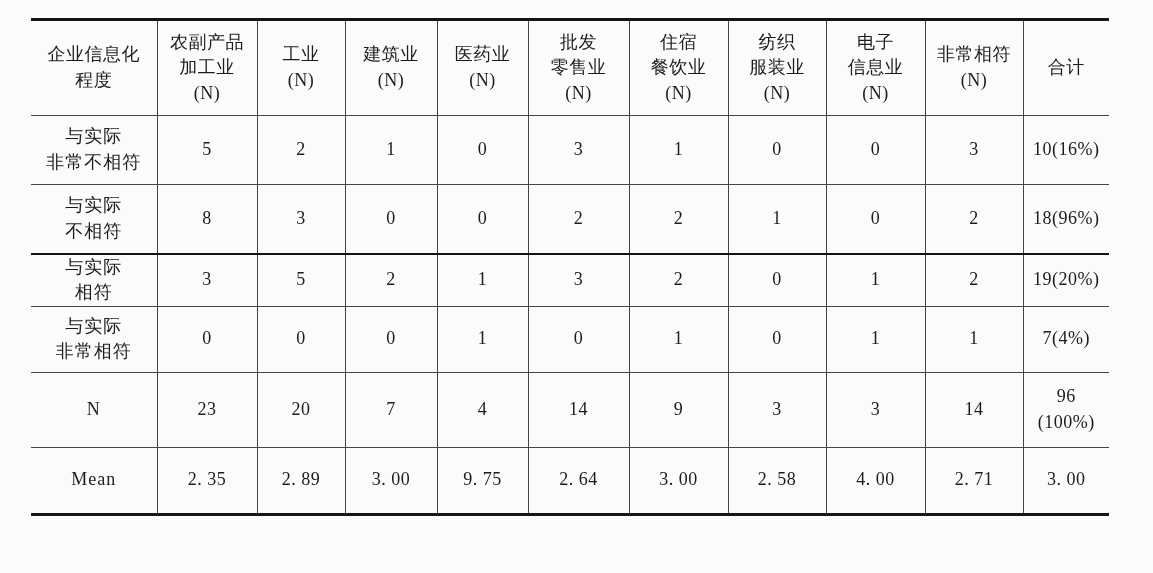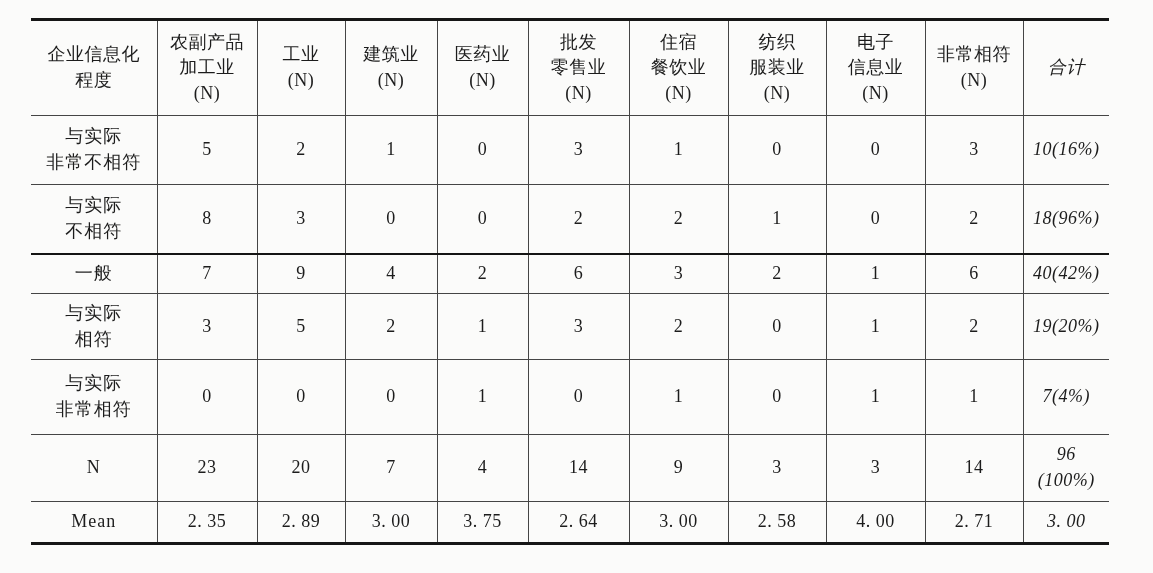--- a/index.html
+++ b/index.html
@@ -25,21 +25,21 @@
     vertical-align:middle;
     white-space:pre-line;
     font-weight:normal;
     font-size:18px;
     line-height:1.42;
     letter-spacing:0.5px;
     overflow:hidden;
   }
   
   .stat-table th:first-child,.stat-table td:first-child{border-left:none;}
-  .stat-table th:last-child,.stat-table td:last-child{border-right:none;font-style:italic;}
+  .stat-table th:last-child,.stat-table td:last-child{border-right:none;}
   .stat-table thead tr{height:96px;}
   .stat-table tbody tr:nth-child(1){height:69px;}
   .stat-table tbody tr:nth-child(2){height:69px;}
   .stat-table tbody tr:nth-child(3){height:40px;}
   .stat-table tbody tr:nth-child(4){height:66px;}
   .stat-table tbody tr:nth-child(5){height:75px;}
   .stat-table tbody tr:nth-child(6){height:67px;}
   .stat-table tbody tr:nth-child(7){height:42px;}
   
   .stat-table tbody tr:nth-child(2) td{border-bottom:2px solid #141414;}
@@ -116,33 +116,20 @@
           <td>0</td>
           <td>0</td>
           <td>2</td>
           <td>2</td>
           <td>1</td>
           <td>0</td>
           <td>2</td>
           <td>18(96%)</td>
         </tr>
         <tr>
-          <td class="row-label">一般</td>
-          <td>7</td>
-          <td>9</td>
-          <td>4</td>
-          <td>2</td>
-          <td>6</td>
-          <td>3</td>
-          <td>2</td>
-          <td>1</td>
-          <td>6</td>
-          <td>40(42%)</td>
-        </tr>
-        <tr>
           <td class="row-label">与实际
 相符</td>
           <td>3</td>
           <td>5</td>
           <td>2</td>
           <td>1</td>
           <td>3</td>
           <td>2</td>
           <td>0</td>
           <td>1</td>
@@ -175,21 +162,21 @@
           <td>3</td>
           <td>14</td>
           <td>96
 (100%)</td>
         </tr>
         <tr>
           <td class="row-label">Mean</td>
           <td>2. 35</td>
           <td>2. 89</td>
           <td>3. 00</td>
-          <td>3. 75</td>
+          <td>9. 75</td>
           <td>2. 64</td>
           <td>3. 00</td>
           <td>2. 58</td>
           <td>4. 00</td>
           <td>2. 71</td>
           <td>3. 00</td>
         </tr>
       </tbody>
   </table>
 </div>

